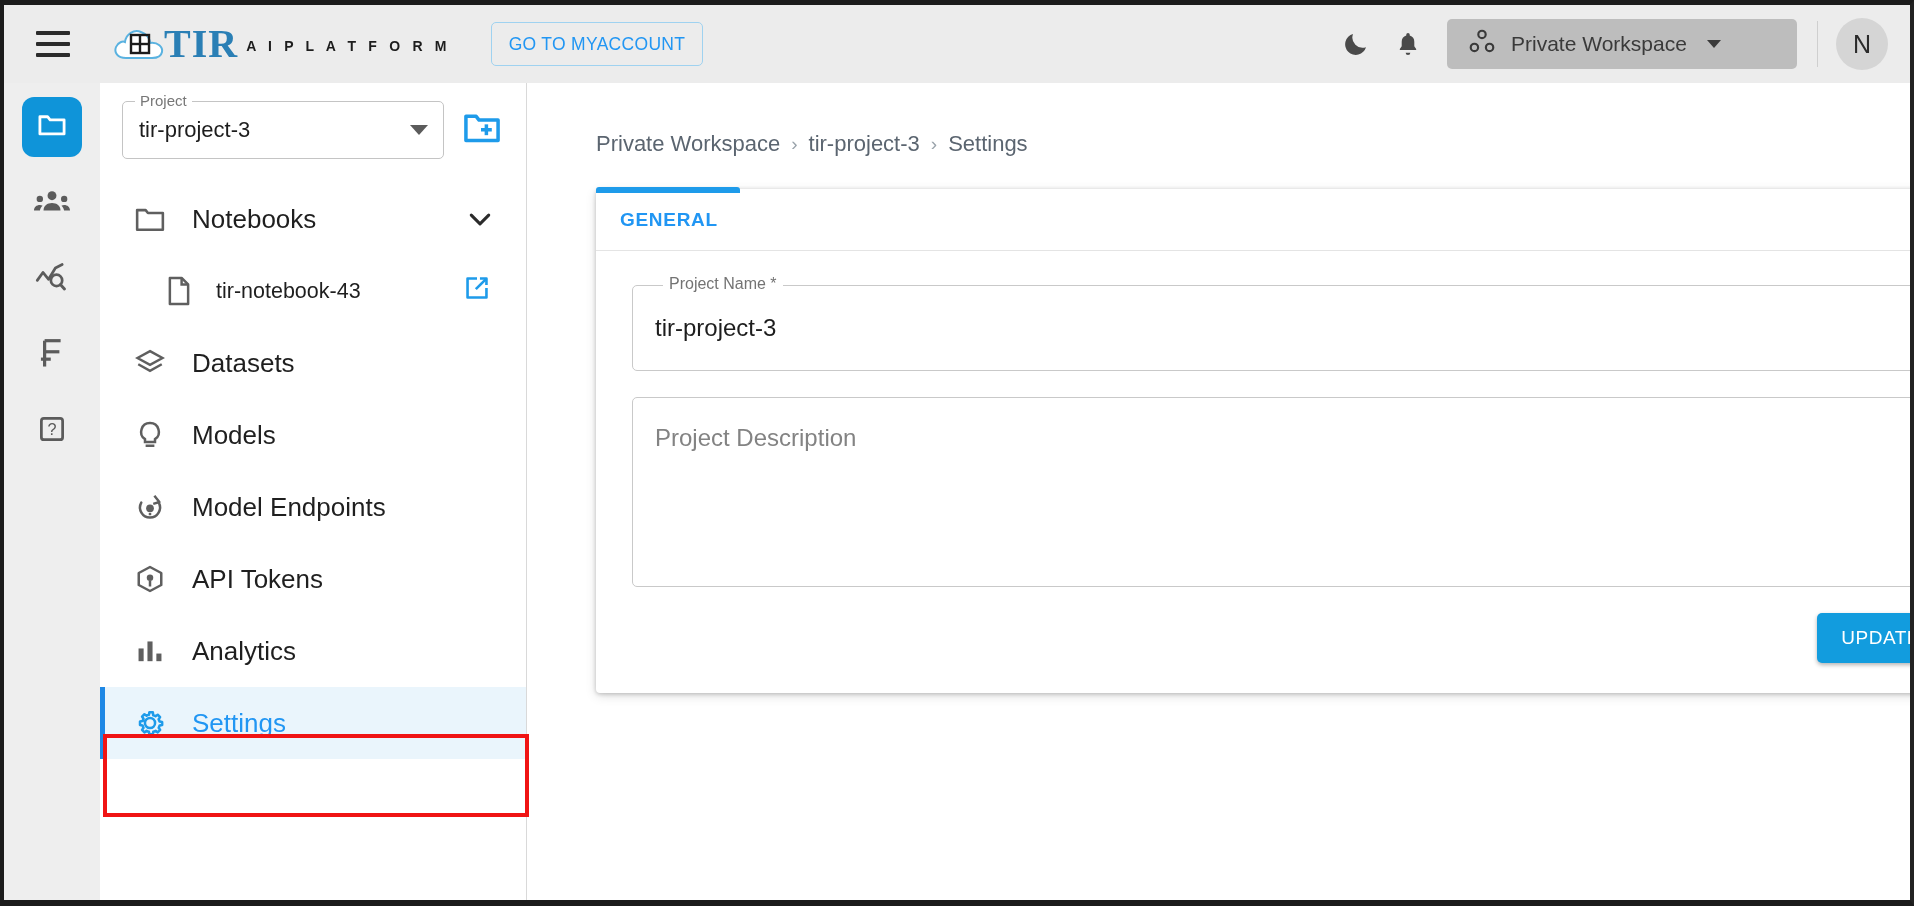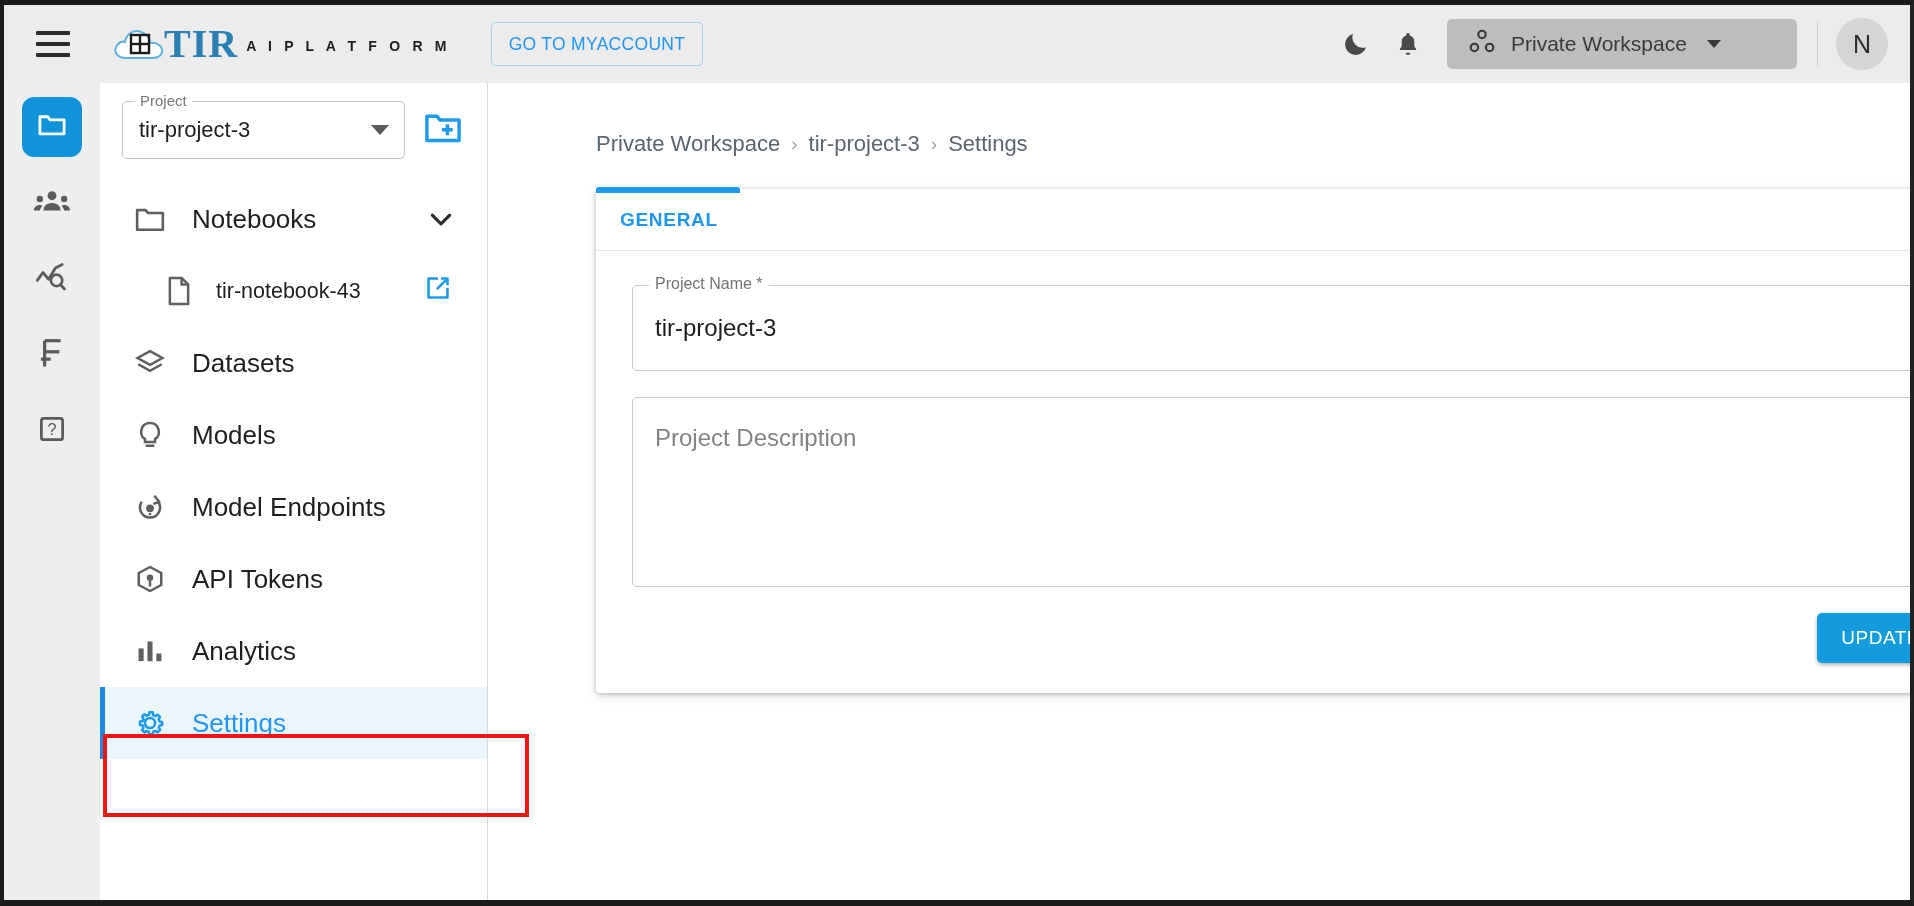--- a/index.html
+++ b/index.html
@@ -116,21 +116,21 @@
   .rail-item {
     width: 60px; height: 60px; border-radius: 12px;
     display: flex; align-items: center; justify-content: center;
     cursor: pointer;
   }
   .rail-item.active { background: #0f94d9; }
 
   
   .sidebar {
     position: absolute; top: 78px; left: 96px;
-    width: 388px; height: 822px;
+    width: 427px; height: 822px;
     background: #ffffff;
     border-right: 1px solid #d9d9d9;
   }
   .project-row {
     display: flex; align-items: center;
     padding: 18px 20px 0 22px;
     gap: 14px;
   }
   .outlined {
     position: relative;
@@ -248,21 +248,21 @@
     position: relative;
     border: 1px solid #c9c9c9;
     border-radius: 5px;
     height: 86px;
     display: flex; align-items: center;
     padding: 0 22px;
     margin-bottom: 26px;
     cursor: text;
   }
   .field > .legend {
-    position: absolute; top: -11px; left: 16px;
+    position: absolute; top: -11px; left: 30px;
     background: #fff; padding: 0 6px;
     font-size: 16px; color: #737373;
   }
   .field .value { font-size: 24px; color: #1d1d1d; }
   .textarea {
     position: relative;
     border: 1px solid #c9c9c9;
     border-radius: 5px;
     height: 190px;
     padding: 26px 22px;

